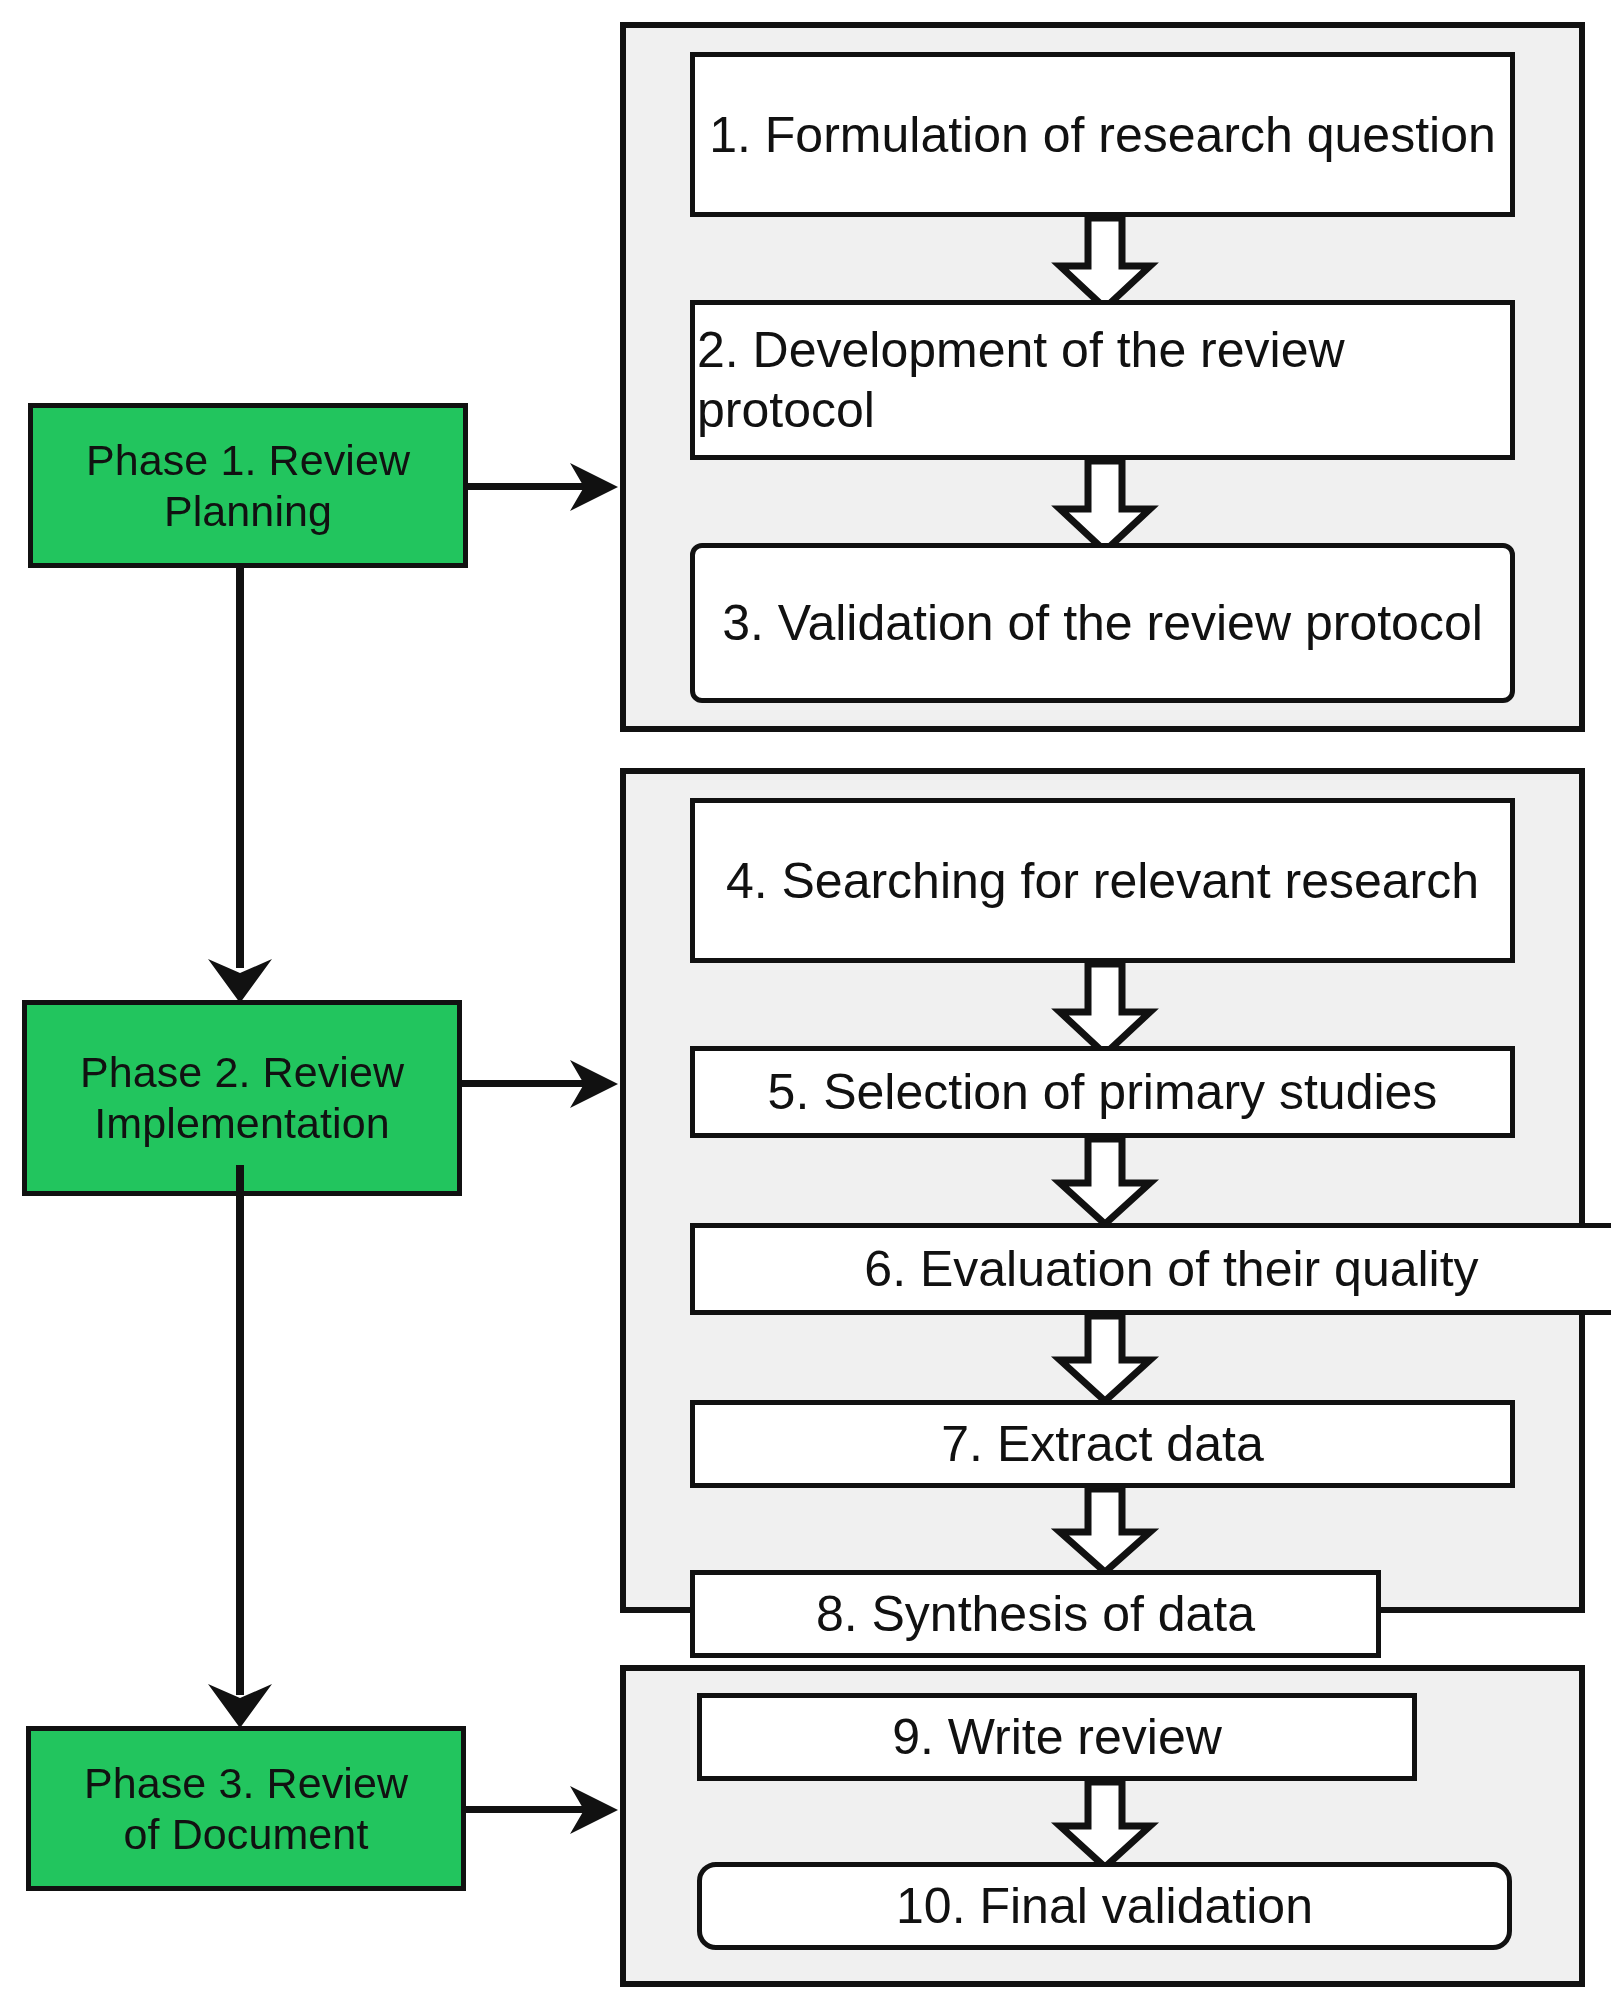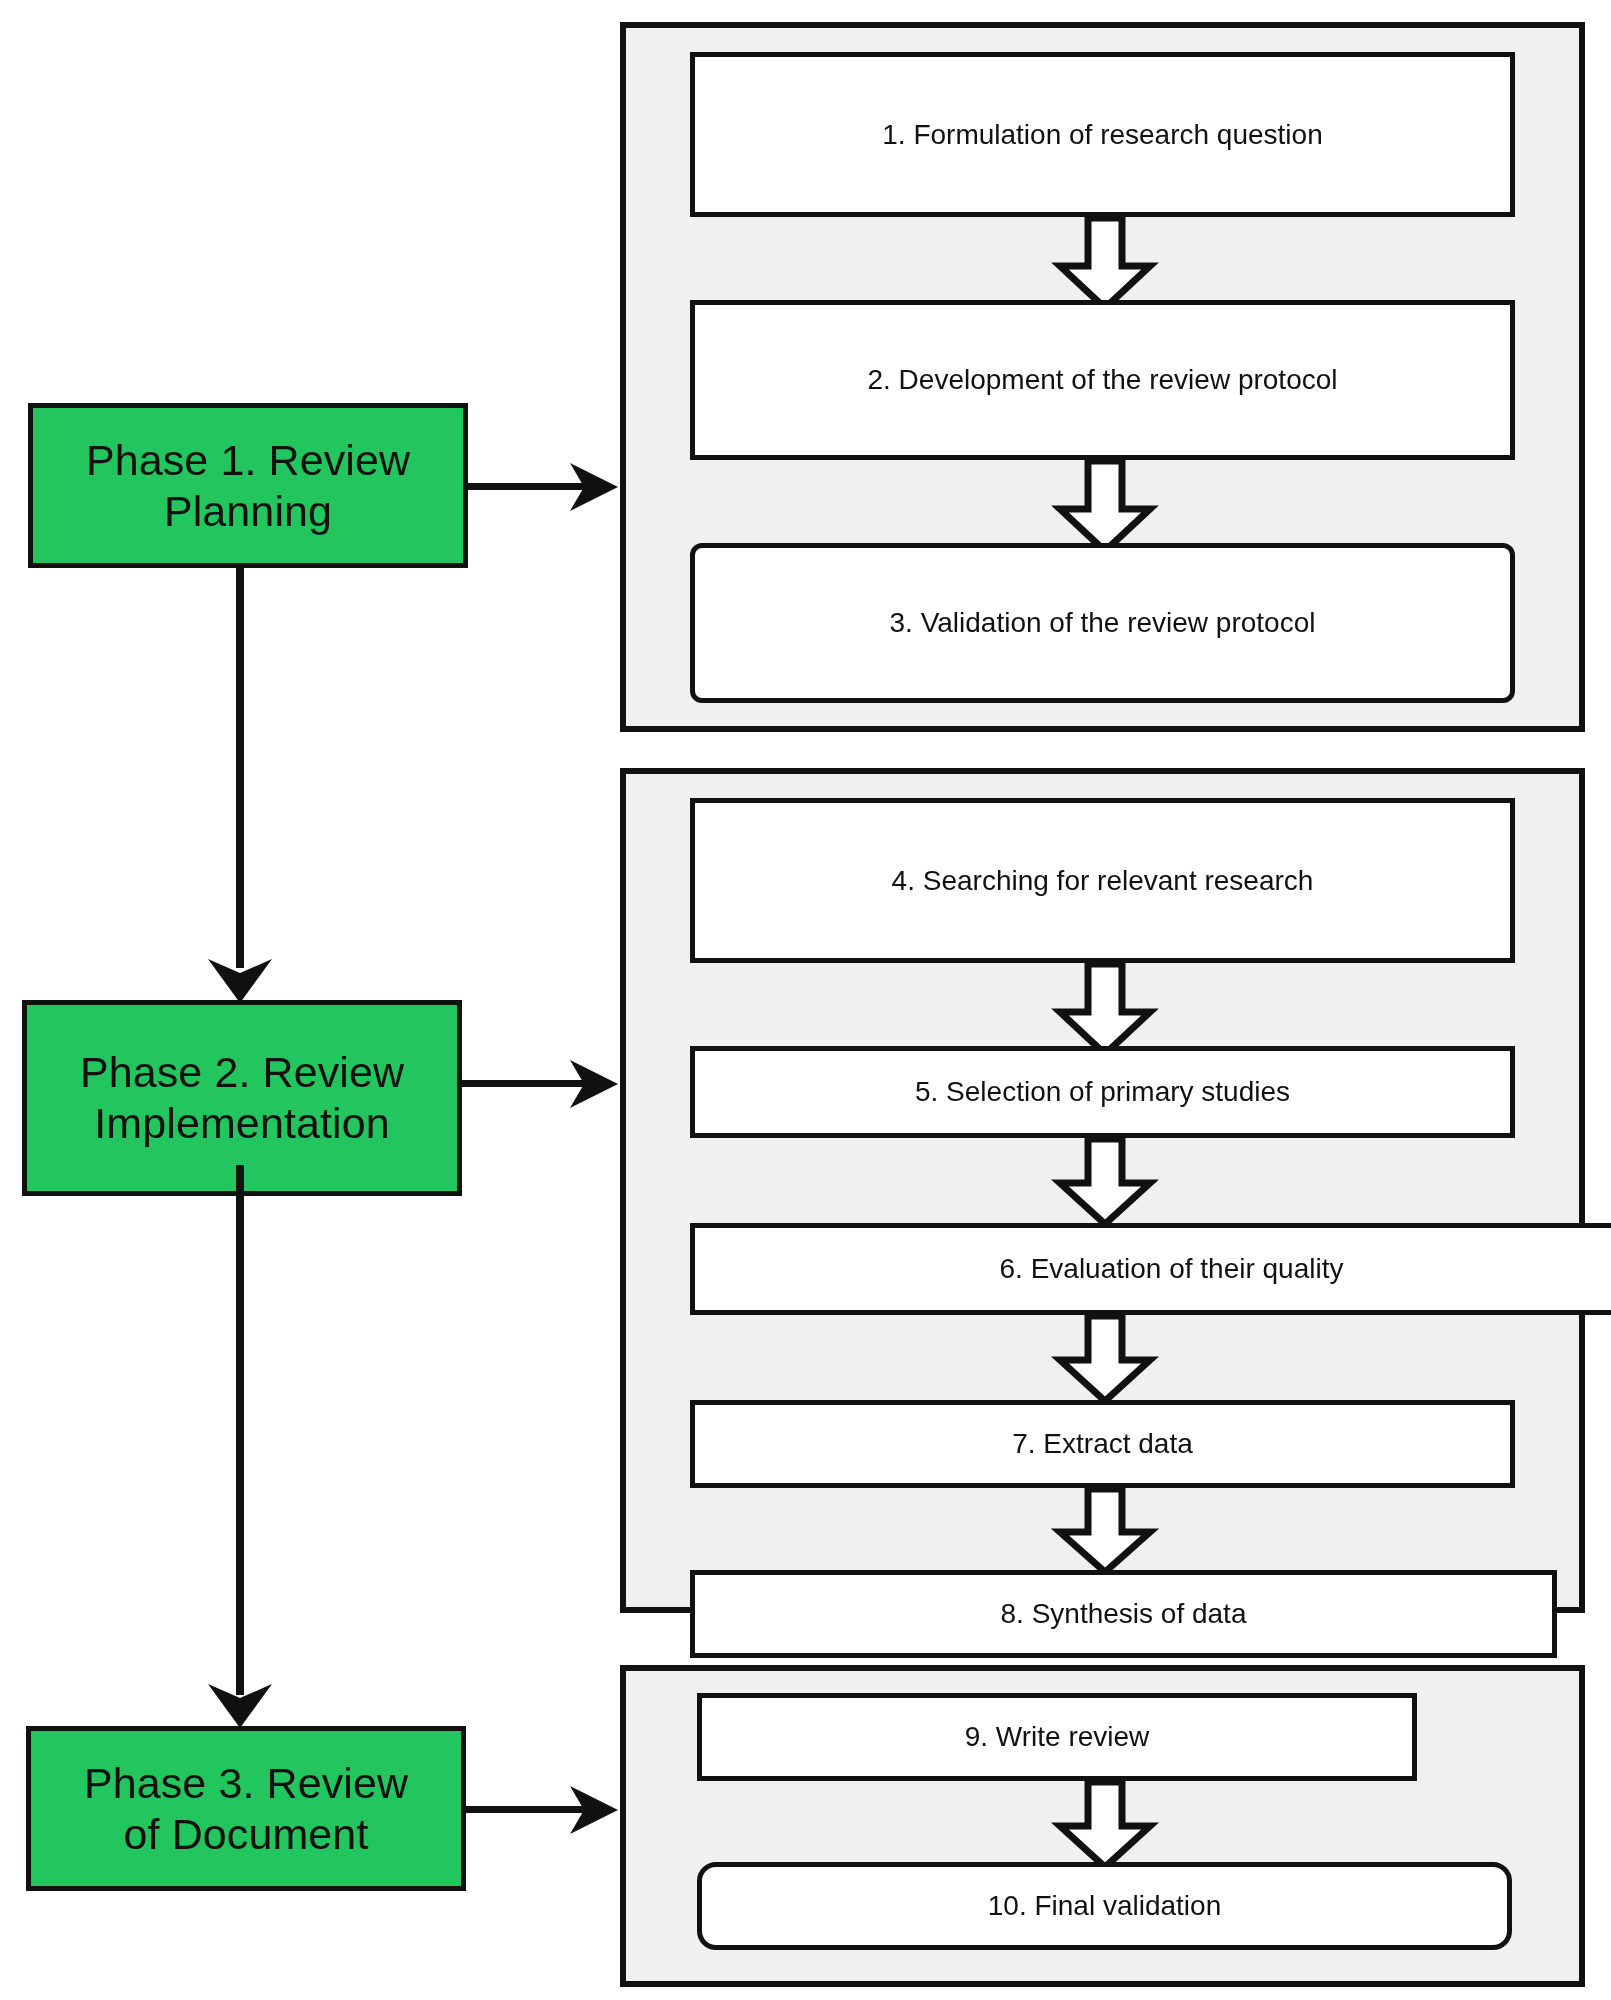--- a/index.html
+++ b/index.html
@@ -46,21 +46,21 @@
 
   
   .step {
     position: absolute;
     box-sizing: border-box;
     background: #ffffff;
     border: 5px solid #111111;
     display: flex;
     align-items: center;
     justify-content: center;
-    font-size: 28px;
+    font-size: 50px;
     line-height: 1.2;
     padding: 4px 2px;
   }
 
   
   .block-arrow {
     position: absolute;
     display: block;
   }
 
@@ -111,21 +111,21 @@
   <svg class="block-arrow" style="left:1050px; top:1314px;" width="110" height="90" viewBox="0 0 110 90">
     <polygon points="38,2 72,2 72,46 100,46 55,87 10,46 38,46" fill="#ffffff" stroke="#111111" stroke-width="7" stroke-linejoin="miter"></polygon>
   </svg>
 
   <div class="step" style="left:690px; top:1400px; width:825px; height:88px;">7. Extract data</div>
 
   <svg class="block-arrow" style="left:1050px; top:1487px;" width="110" height="88" viewBox="0 0 110 88">
     <polygon points="38,2 72,2 72,45 100,45 55,85 10,45 38,45" fill="#ffffff" stroke="#111111" stroke-width="7" stroke-linejoin="miter"></polygon>
   </svg>
 
-  <div class="step" style="left:690px; top:1570px; width:867px; height:88px;">8. Synthesis of data</div>
+  <div class="step" style="left:690px; top:1570px; width:691px; height:88px;">8. Synthesis of data</div>
 
   <div class="panel" style="left:620px; top:1665px; width:965px; height:322px;"></div>
 
   <div class="step" style="left:697px; top:1693px; width:720px; height:88px;">9. Write review</div>
 
   <svg class="block-arrow" style="left:1050px; top:1780px;" width="110" height="90" viewBox="0 0 110 90">
     <polygon points="38,2 72,2 72,46 100,46 55,87 10,46 38,46" fill="#ffffff" stroke="#111111" stroke-width="7" stroke-linejoin="miter"></polygon>
   </svg>
 
   <div class="step" style="left:697px; top:1862px; width:815px; height:88px;border-radius:19px;">10. Final validation</div>

